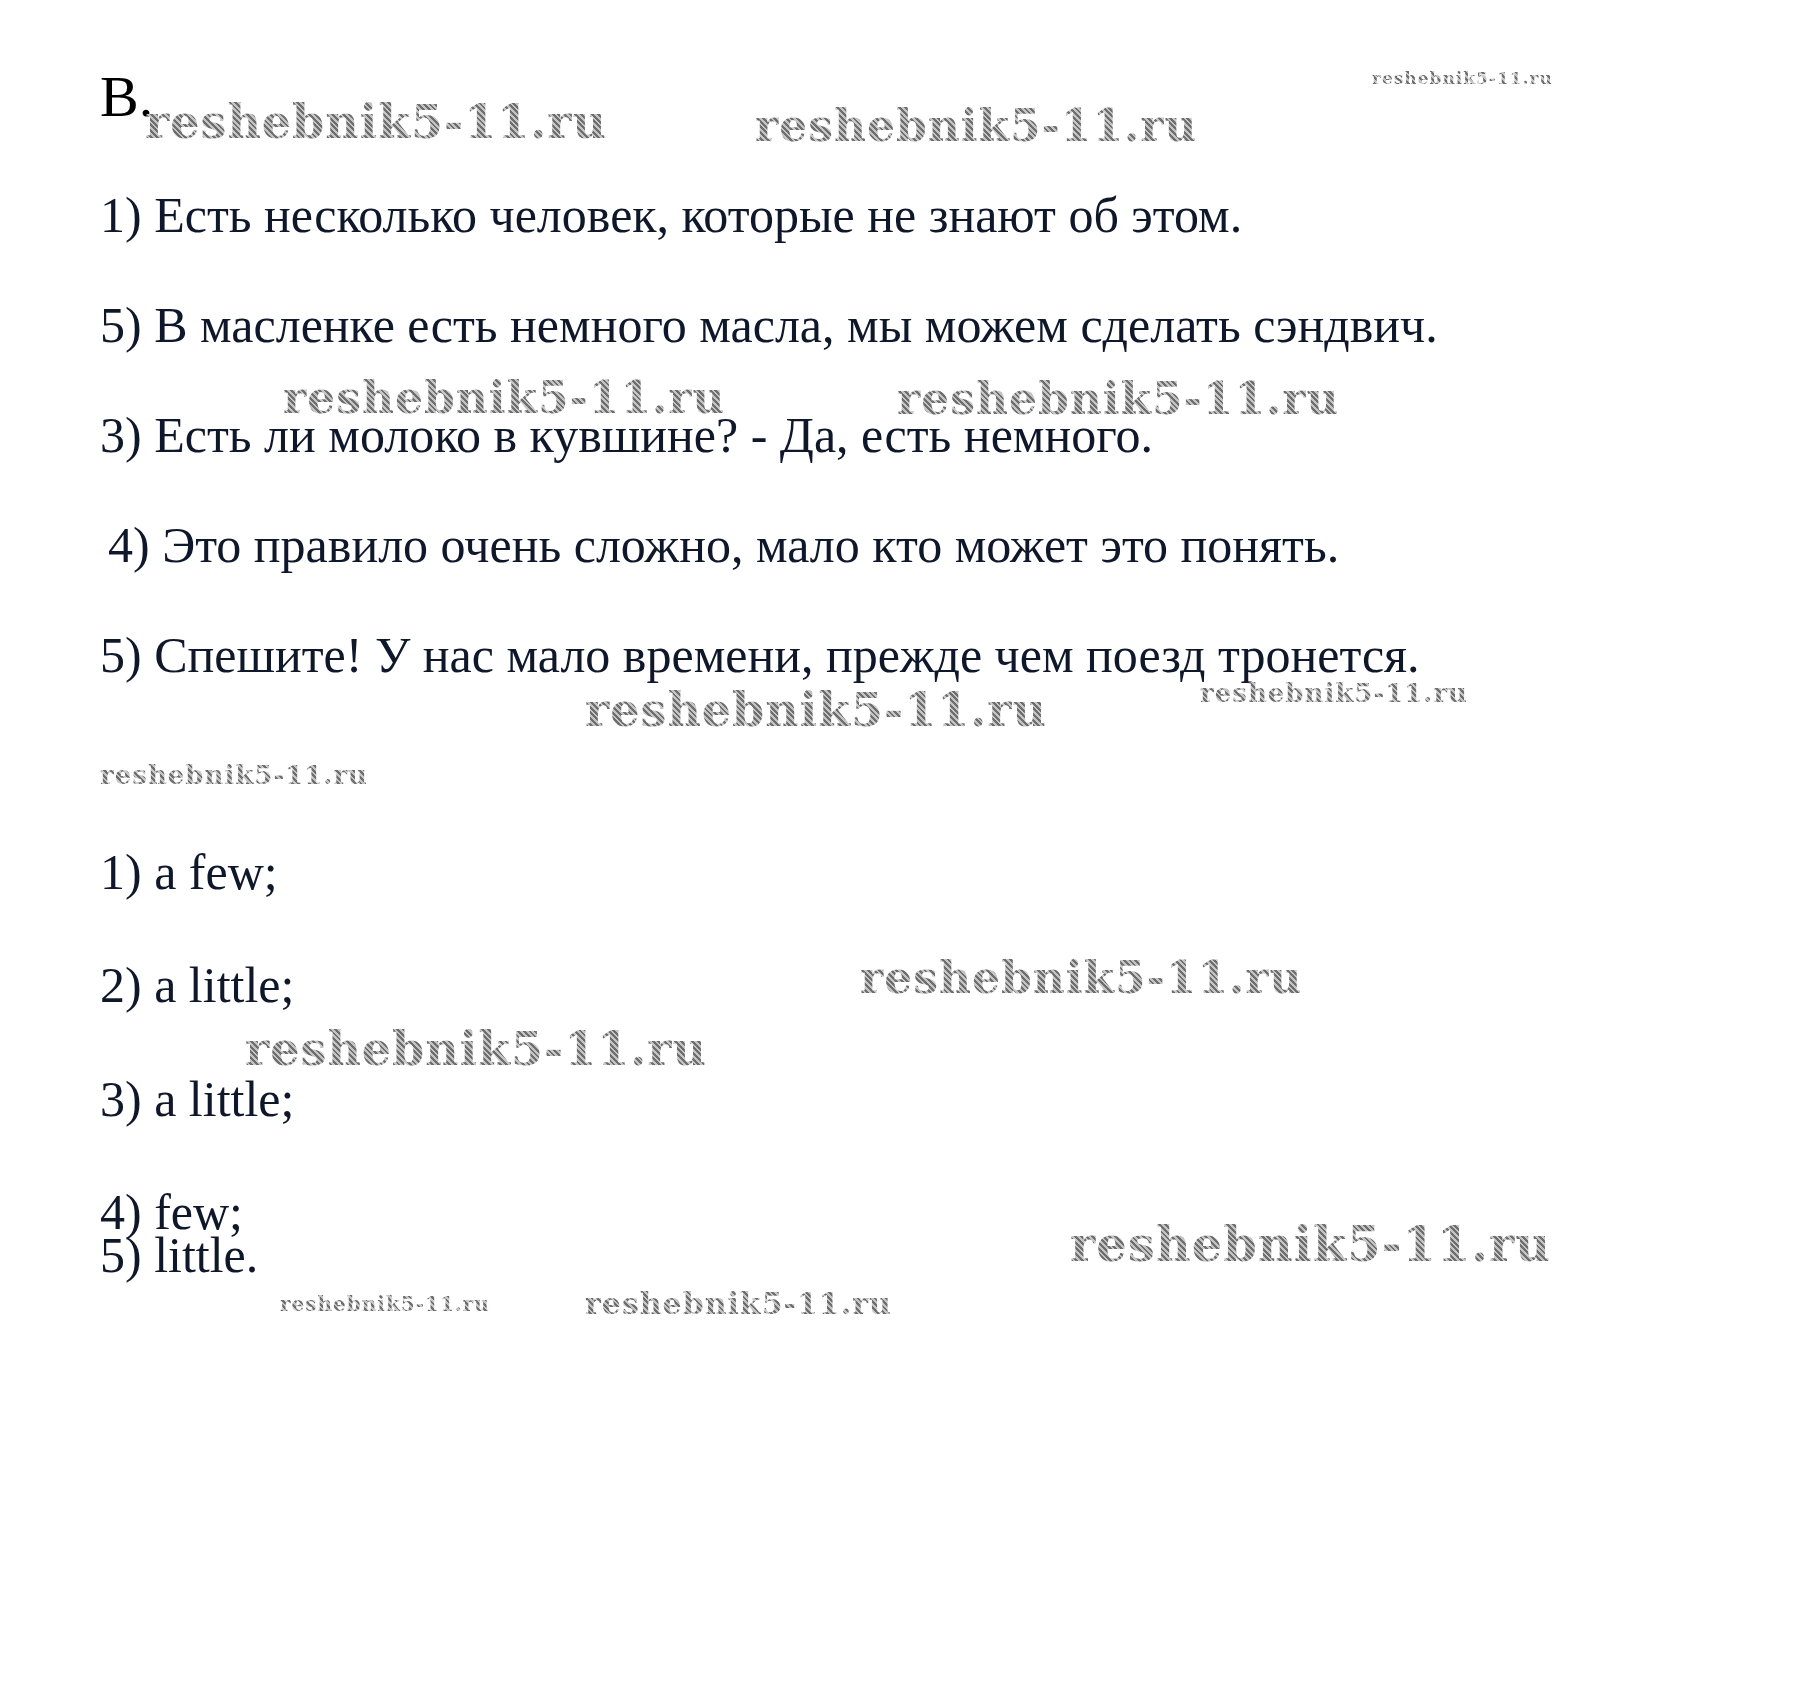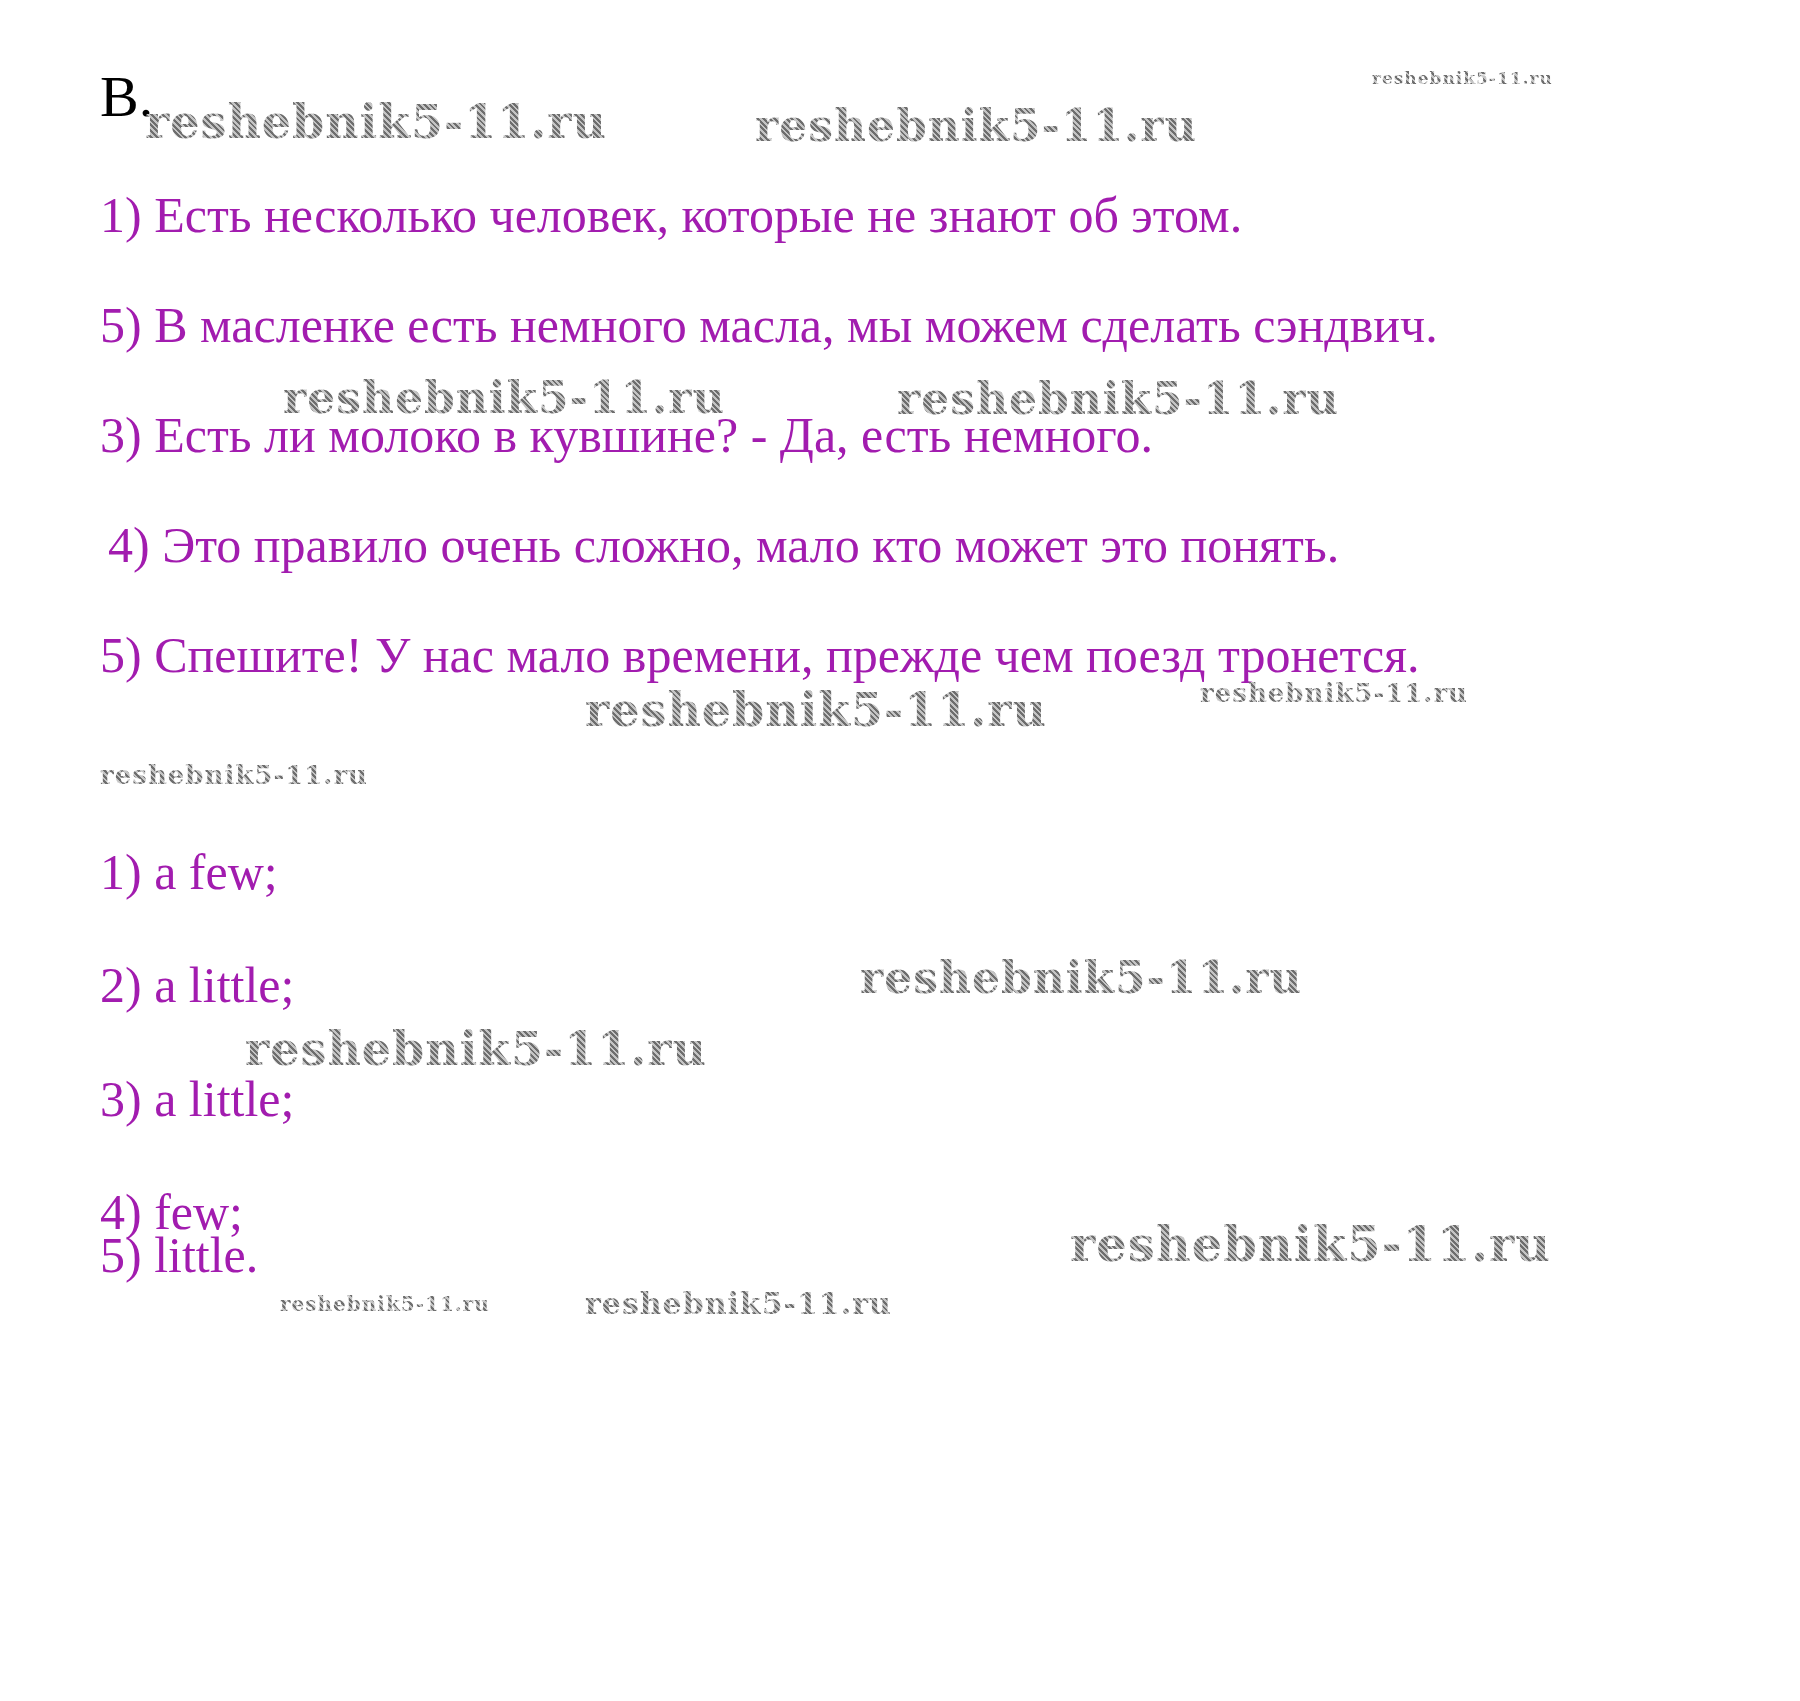--- a/index.html
+++ b/index.html
@@ -23,21 +23,21 @@
     font-size: 58px;
     line-height: 1;
     color: #000000;
   }
   .line {
     position: absolute;
     left: 100px;
     font-size: 50px;
     line-height: 1.1;
     white-space: nowrap;
-    color: #a21caf;
+    color: #0f172a;
   }
   .t1 { top: 188px; }
   .t2 { top: 298px; }
   .t3 { top: 408px; }
   .t4 { top: 518px; margin-left: 8px; }
   .t5 { top: 628px; }
   .a1 { top: 845px; }
   .a2 { top: 958px; }
   .a3 { top: 1072px; }
   .a4 { top: 1185px; }

